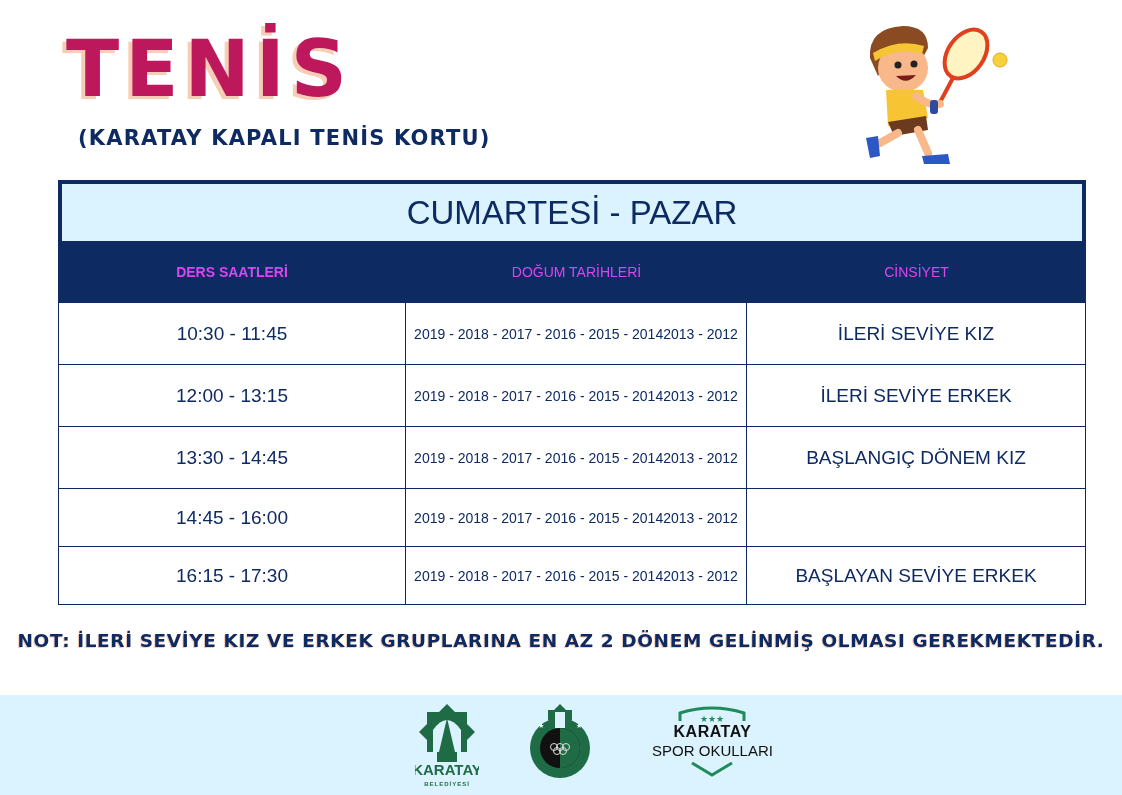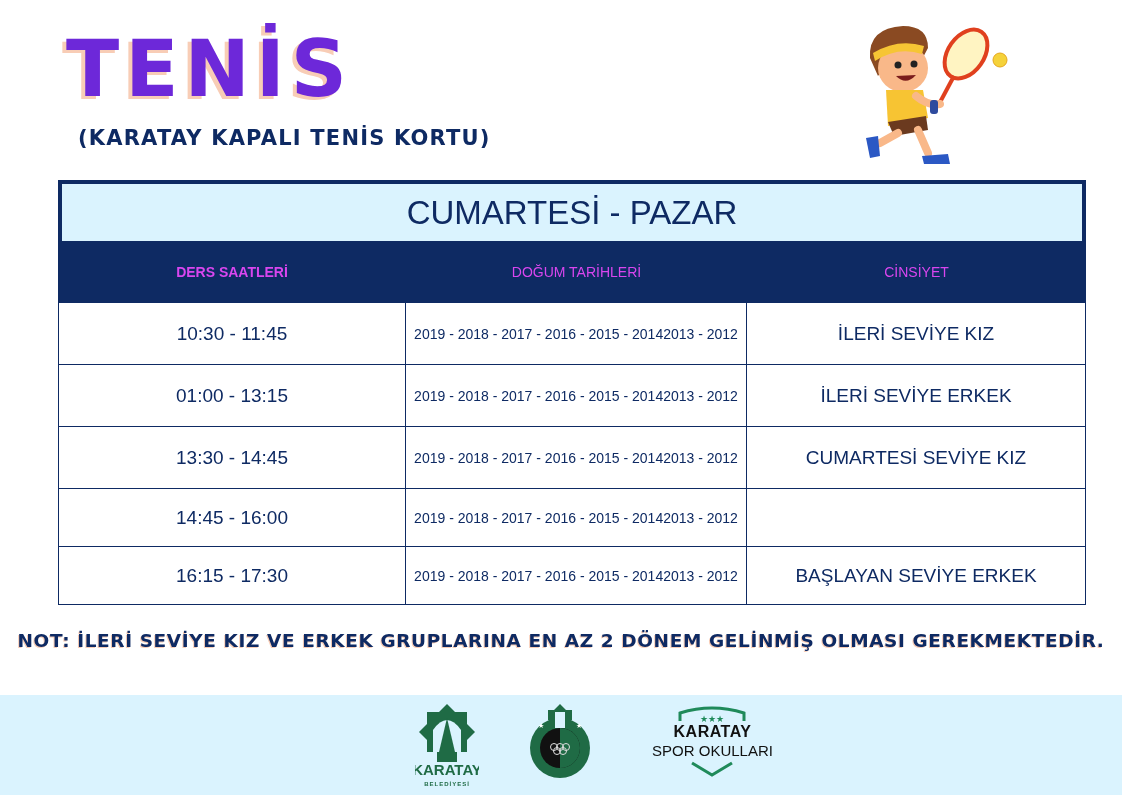--- a/index.html
+++ b/index.html
@@ -3,21 +3,21 @@
 <meta charset="utf-8">
 <style>
   * { box-sizing: border-box; margin: 0; padding: 0; }
   html, body { width: 1122px; height: 795px; background: #ffffff; overflow: hidden; }
   body { position: relative; font-family: "Liberation Sans", sans-serif; color: #0e2a63; }
 
   .title {
     position: absolute; left: 66px; top: 30px;
     font-family: "DejaVu Sans", sans-serif; font-weight: bold;
     font-size: 78px; letter-spacing: 6px; line-height: 1;
-    color: #6d28d9;
+    color: #be185d;
     text-shadow: -4px 3px 0 #f8cdb6;
   }
   .subtitle {
     position: absolute; left: 78px; top: 126px;
     font-family: "DejaVu Sans", sans-serif; font-weight: bold;
     font-size: 21px; letter-spacing: 1.2px; color: #0e2a63;
   }
 
   .mascot { position: absolute; left: 858px; top: 18px; width: 155px; height: 152px; }
 
@@ -110,34 +110,34 @@
 
   <div class="row" style="height:62px">
     <div class="c1">10:30 - 11:45</div>
     <div class="c2">
       <span>2019 - 2018 - 2017 - 2016 - 2015 - 2014</span>
       <span>2013 - 2012</span>
     </div>
     <div class="c3">İLERİ SEVİYE KIZ</div>
   </div>
   <div class="row" style="height:62px">
-    <div class="c1">01:00 - 13:15</div>
+    <div class="c1">12:00 - 13:15</div>
     <div class="c2">
       <span>2019 - 2018 - 2017 - 2016 - 2015 - 2014</span>
       <span>2013 - 2012</span>
     </div>
     <div class="c3">İLERİ SEVİYE ERKEK</div>
   </div>
   <div class="row" style="height:62px">
     <div class="c1">13:30 - 14:45</div>
     <div class="c2">
       <span>2019 - 2018 - 2017 - 2016 - 2015 - 2014</span>
       <span>2013 - 2012</span>
     </div>
-    <div class="c3">CUMARTESİ SEVİYE KIZ</div>
+    <div class="c3">BAŞLANGIÇ DÖNEM KIZ</div>
   </div>
   <div class="row" style="height:58px">
     <div class="c1">14:45 - 16:00</div>
     <div class="c2">
       <span>2019 - 2018 - 2017 - 2016 - 2015 - 2014</span>
       <span>2013 - 2012</span>
     </div>
   </div>
   <div class="row" style="height:58px">
     <div class="c1">16:15 - 17:30</div>

